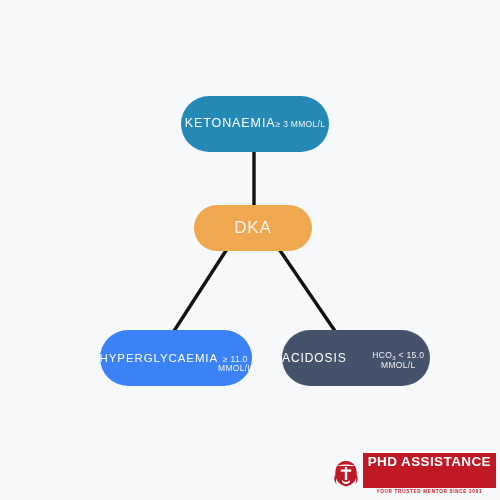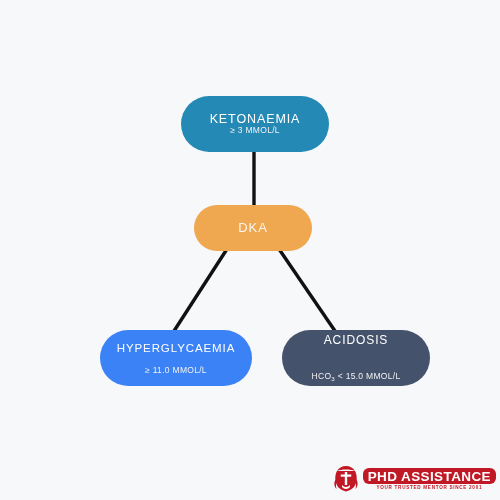--- a/index.html
+++ b/index.html
@@ -22,21 +22,21 @@
   #edges {
     position: absolute;
     left: 0;
     top: 0;
     width: 500px;
     height: 500px;
   }
   .node {
     position: absolute;
     display: flex;
-    flex-direction: column;
+    flex-direction: row;
     align-items: center;
     justify-content: center;
     border-radius: 28px;
     box-sizing: border-box;
     z-index: 3;
     text-align: center;
     line-height: 1.05;
   }
   .node-title {
     color: #ffffff;
@@ -54,21 +54,21 @@
     background: #2589b5;
   }
   #node-ketonaemia .node-title { font-size: 12.5px; }
   #node-ketonaemia .node-sub { font-size: 8.5px; }
 
   #node-dka {
     left: 194px; top: 205px; width: 118px; height: 46px;
     background: #efa750;
     border-radius: 24px;
   }
-  #node-dka .node-title { font-size: 13px; color:#fbf5ed; }
+  #node-dka .node-title { font-size: 17px; color:#fbf5ed; }
 
   #node-hyperglycaemia {
     left: 100px; top: 330px; width: 152px; height: 56px;
     background: #3b82f6;
   }
   #node-hyperglycaemia .node-title { font-size: 11.5px; }
   #node-hyperglycaemia .node-sub { font-size: 8.5px; margin-top: 12px; }
 
   #node-acidosis {
     left: 282px; top: 330px; width: 148px; height: 56px;
@@ -99,24 +99,23 @@
     display: flex;
     flex-direction: column;
     align-items: stretch;
   }
   #logo-wordmark {
     background: #c01824;
     color: #ffffff;
     font-size: 13.5px;
     font-weight: bold;
     letter-spacing: 0.4px;
-    padding: 1px 5px 0 5px;
+    padding: 1px 5px 18px 5px;
     line-height: 1.12;
     white-space: nowrap;
-    border-radius: 6px;
   }
   #logo-tagline {
     color: #c01824;
     font-size: 4.6px;
     font-weight: bold;
     letter-spacing: 0.72px;
     text-align: center;
     margin-top: 1.5px;
     white-space: nowrap;
   }

